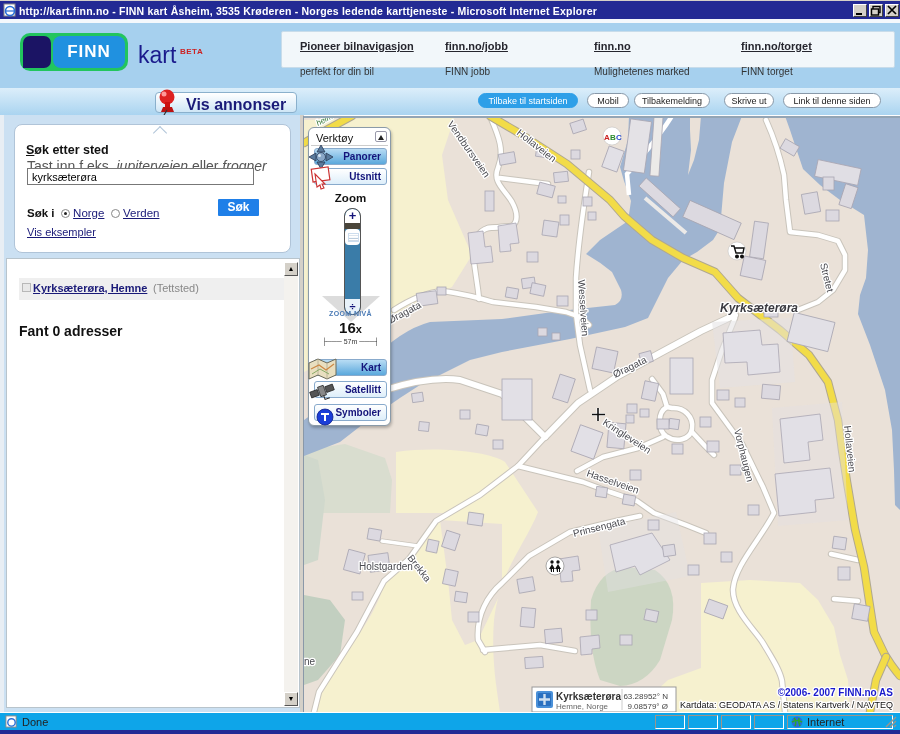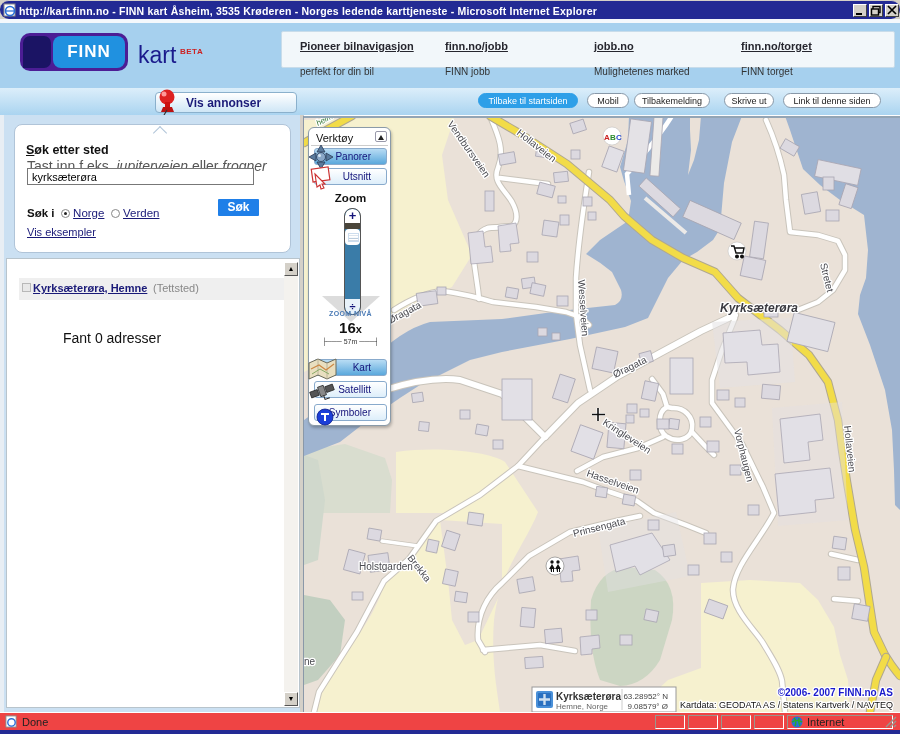--- a/index.html
+++ b/index.html
@@ -1,40 +1,40 @@
 <!DOCTYPE html>
 <html><head><meta charset="utf-8">
 <style>
 * { margin:0; padding:0; box-sizing:border-box; }
 html,body { width:900px; height:734px; overflow:hidden; font-family:"Liberation Sans", sans-serif; }
 #win { position:relative; width:900px; height:734px; background:#d4d0c8; }
 
-#titlebar { position:absolute; left:0; top:0; width:900px; height:19px; background:#232a94; border-top:1px solid #d4d0c8;border-radius:9px; }
+#titlebar { position:absolute; left:0; top:0; width:900px; height:19px; background:#232a94; border-top:1px solid #d4d0c8; }
 #titlebar .txt { position:absolute; left:19px; top:4px; color:#fff; font-size:10.5px; font-weight:bold; letter-spacing:0.2px; white-space:nowrap; }
 .tbtn { position:absolute; top:3px; width:14px; height:13px; background:#d4d0c8; border:1px solid; border-color:#fff #404040 #404040 #fff; } .tbtn svg { display:block; margin:0 auto; }
 #ieicon { position:absolute; left:3px; top:2px; width:14px; height:14px; }
 
 #hdrwhite { position:absolute; left:0; top:19px; width:900px; height:4px; background:#f4f8fc; }
 #header { position:absolute; left:0; top:23px; width:900px; height:65px; background:#a6d0ee; }
-#logo { position:absolute; left:20px; top:10px; width:108px; height:38px; background:#4c1d95; border-radius:10px; }
+#logo { position:absolute; left:20px; top:10px; width:108px; height:38px; background:#22c55e; border-radius:10px; }
 #logo .sq { position:absolute; left:3px; top:3px; width:28px; height:32px; background:#1b1464; border-radius:7px 7px 7px 0; }
 #logo .fn { position:absolute; left:33px; top:3px; width:72px; height:32px; background:#2091e0; border-radius:8px; color:#fff; font-weight:bold; font-size:17px; text-align:center; line-height:32px; letter-spacing:1px; }
 #kart { position:absolute; left:138px; top:19px; font-size:23px; color:#1a1a8c; }
 #beta { position:absolute; left:180px; top:24px; font-size:8px; color:#cc2222; font-weight:bold; letter-spacing:0.5px; }
 #linkbox { position:absolute; left:281px; top:8px; width:614px; height:37px; background:#f2f7fa; border:1px solid #c8dcea; border-radius:2px; }
 .hlink { position:absolute; top:4px; }
 .hlink a { color:#26262e; font-weight:bold; font-size:11px; text-decoration:underline; }
 .hlink .sub { font-size:10px; color:#333; margin-top:12px; }
 
 #tabrow { position:absolute; left:0; top:88px; width:900px; height:27px; background:linear-gradient(#dceefa,#aad4f0); }
 .tab1 { position:absolute; left:10px; top:2px; width:140px; height:25px; background:#fdfdfb; border:1px solid #8ab0cc; border-bottom:none; border-radius:7px 7px 0 0; }
 .tab1 b { position:absolute; left:29px; top:6px; font-size:12px; color:#1a1a78; }
 .tabx { position:absolute; right:5px; top:6px; width:12px; height:12px; border:1px solid #cc4444; border-radius:2px; background:#fff; color:#cc2222; font-size:10px; font-weight:bold; text-align:center; line-height:11px; }
 .tab2 { position:absolute; left:155px; top:4px; width:142px; height:21px; background:linear-gradient(#ffffff,#cfe6f6); border:1px solid #8ab0cc; border-radius:4px; }
-.tab2 b { position:absolute; left:30px; top:3px; font-size:12px; color:#1a1a78; }
+.tab2 b { position:absolute; left:30px; top:3px; font-size:16px; color:#1a1a78; }
 .pill { position:absolute; top:5px; height:15px; border-radius:8px; font-size:9px; line-height:14px; text-align:center; color:#222; background:#fff; border:1px solid #8898a8; padding:0 6px; white-space:nowrap; }
 .pillb { background:#2e9fe8; color:#fff; border:1px solid #2e9fe8; }
 
 #sidebar { position:absolute; left:0; top:115px; width:300px; height:597px; background:#cbe0f2; border-left:4px solid #e8eef4; }
 #card { position:absolute; left:10px; top:9px; width:277px; height:129px; background:#fff; border:1px solid #b0c4d8; border-radius:8px; }
 #notch { position:absolute; left:140px; top:3px; width:10px; height:10px; background:#fff; border-left:1px solid #b0c4d8; border-top:1px solid #b0c4d8; transform:rotate(45deg); }
 #card h3 { font-size:12.5px; color:#111; position:absolute; left:11px; top:18px; }
 #card h3 u { text-decoration:underline; }
 #card .hint { position:absolute; left:12px; top:33px; font-size:14px; color:#555; }
 #inp { position:absolute; left:12px; top:43px; width:227px; height:17px; border:1px solid #777; background:#fff; font-size:11px; padding:2px 4px; color:#000; }
@@ -45,48 +45,48 @@
 .radio.on:after { content:""; position:absolute; left:2px; top:2px; width:3px; height:3px; background:#222; border-radius:50%; }
 #sokbtn { position:absolute; left:203px; top:74px; width:41px; height:17px; background:#1f7fe8; color:#fff; font-weight:bold; font-size:12px; text-align:center; line-height:16px; border-radius:1px; }
 #visex { position:absolute; left:12px; top:101px; font-size:11px; }
 #visex a { color:#1a1a78; text-decoration:underline;margin-top:40px; }
 
 #results { position:absolute; left:2px; top:143px; width:294px; height:450px; background:#fff; border:1px solid #b8c4cc; }
 #resrow { position:absolute; left:12px; top:19px; width:266px; height:22px; background:#efefef; }
 #resrow .cb { position:absolute; left:3px; top:5px; width:9px; height:9px; border:1px solid #b8b8b8; background:#e8e8e8; }
 #resrow b { position:absolute; left:14px; top:4px; font-size:11px; color:#1a1a78; text-decoration:underline; }
 #resrow span { position:absolute; left:134px; top:4px; font-size:11px; color:#888; }
-#fant { position:absolute; left:12px; top:71px; font-size:14px; font-weight:normal; color:#111;margin-left:44px; }
+#fant { position:absolute; left:12px; top:64px; font-size:14px; font-weight:bold; color:#111; }
 
 #sbar { position:absolute; right:1px; top:3px; width:14px; height:444px; background:#f4f2ee; }
 .sbtn { position:absolute; left:0; width:14px; height:14px; background:#d4d0c8; border:1px solid; border-color:#fff #555 #555 #fff; font-size:7px; color:#000; text-align:center; line-height:12px; }
 
 #mapwrap { position:absolute; left:303px; top:115px; width:597px; height:597px; border-left:1px solid #8a98a8; border-top:1px solid #fdfdfd; }
 
 #toolbox { position:absolute; left:308px; top:127px; width:83px; height:299px; background:#fff; border:1px solid #8a9aa8; border-radius:6px; box-shadow:1px 2px 3px rgba(0,0,0,0.25); }
 #toolbox .hd { position:absolute; left:7px; top:4px; font-size:11px; font-weight:normal; color:#111; }
 #collapse { position:absolute; right:3px; top:3px; width:12px; height:11px; border:1px solid #99a; border-radius:2px; background:#fff; }
 #collapse:after { content:""; position:absolute; left:2px; top:3px; border-left:3px solid transparent; border-right:3px solid transparent; border-bottom:5px solid #222; }
 #toolbox .sep { position:absolute; left:2px; top:17px; width:77px; height:1px; background:#ccc; }
-.tbbtn { position:absolute; left:5px; width:73px; height:17px; border:1px solid #88aacc; border-radius:3px; font-size:10px; font-weight:normal; color:#14147a; text-align:right; padding-right:15px; line-height:15px; }
+.tbbtn { position:absolute; left:5px; width:73px; height:17px; border:1px solid #88aacc; border-radius:3px; font-size:10px; font-weight:bold; color:#14147a; text-align:right; padding-right:5px; line-height:15px; }
 .tbblue { background:linear-gradient(#b8dcf4,#5aa8dc); }
 .tbwhite { background:linear-gradient(#ffffff,#ddeefa); }
 #zoomlbl { position:absolute; left:0; top:64px; width:83px; text-align:center; font-size:11.5px; font-weight:bold; color:#111; }
 #slider { position:absolute; left:35px; top:80px; width:17px; height:107px; border:1px solid #555; border-radius:8px; background:#3a7ca8; overflow:hidden; }
 #slider .plus { position:absolute; left:0; top:0; width:15px; height:14px; background:#fff; border-radius:7px 7px 0 0; color:#14147a; font-weight:bold; font-size:13px; text-align:center; line-height:14px; }
 #slider .dk { position:absolute; left:0; top:14px; width:15px; height:6px; background:#4a453a; }
 #slider .hnd { position:absolute; left:0; top:20px; width:15px; height:16px; background:#fff; border-radius:4px; } #slider .hnd:after { content:''; position:absolute; left:3px; top:4px; width:9px; height:7px; background:repeating-linear-gradient(#fff 0, #fff 1px, #bcd 2px, #bcd 2.4px); border:1px solid #cde; }
 #slider .mn { position:absolute; left:0; bottom:0; width:15px; height:15px; background:#e8f2fa; border-radius:0 0 7px 7px; color:#14147a; font-weight:bold; font-size:11px; text-align:center; line-height:14px; }
 #garrow { position:absolute; left:13px; top:168px; width:0; height:0; border-left:29px solid transparent; border-right:29px solid transparent; border-top:26px solid #dcdcdc; }
 #znva { position:absolute; left:0; top:182px; width:83px; text-align:center; font-size:7px; font-weight:bold; color:#4a7ab5; letter-spacing:0.3px; }
 #zx { position:absolute; left:0; top:191px; width:83px; text-align:center; font-size:15px; font-weight:bold; color:#111; }
 #scl { position:absolute; left:0; top:210px; width:83px; text-align:center; font-size:7px; color:#333; }
 .tbicon { position:absolute; z-index:5; }
 
-#statusbar { position:absolute; left:0; top:712px; width:900px; height:18px; background:#ef4444; border-top:1px solid #fff; }
+#statusbar { position:absolute; left:0; top:712px; width:900px; height:18px; background:#0ea5e9; border-top:1px solid #fff; }
 #statusbar .done { position:absolute; left:22px; top:3px; font-size:11px; color:#222; }
 .scell { position:absolute; top:2px; height:14px; border:1px solid; border-color:#9a958c #fff #fff #9a958c; }
 #taskstrip { position:absolute; left:0; top:730px; width:900px; height:4px; background:#232a94; }
 .halo { paint-order:stroke; stroke:#ffffff; stroke-width:2.6px; stroke-linejoin:round; }
 </style></head>
 <body>
 <div id="win">
   <div id="titlebar">
     <svg id="ieicon" viewBox="0 0 14 14">
         <rect x="1" y="1" width="11" height="12" fill="#fff" stroke="#888" stroke-width="1"></rect>
@@ -115,21 +115,21 @@
   <div id="header">
     <div id="logo">
         <div class="sq"></div>
         <div class="fn">FINN</div>
       </div>
     <div id="kart">kart</div>
       <div id="beta">BETA</div>
     <div id="linkbox">
       <div class="hlink" style="left:18px;"><a>Pioneer bilnavigasjon</a><div class="sub">perfekt for din bil</div></div>
       <div class="hlink" style="left:163px;"><a>finn.no/jobb</a><div class="sub">FINN jobb</div></div>
-      <div class="hlink" style="left:312px;"><a>jobb.no</a><div class="sub">Mulighetenes marked</div></div>
+      <div class="hlink" style="left:312px;"><a>finn.no</a><div class="sub">Mulighetenes marked</div></div>
       <div class="hlink" style="left:459px;"><a>finn.no/torget</a><div class="sub">FINN torget</div></div>
     </div>
   </div>
   <div id="tabrow">
     <div class="tab2">
       <svg style="position:absolute;left:-2px;top:-6px;" width="28" height="28" viewBox="0 0 28 28">
           <circle cx="13" cy="10" r="7.5" fill="#dd2222"></circle>
           <circle cx="10" cy="7" r="2.5" fill="#ff9999"></circle>
           <rect x="11" y="15" width="5" height="6" fill="#cc1111"></rect>
           <path d="M9 20 L18 20 L20 25 L7 25 Z" fill="#bb1111"></path>

